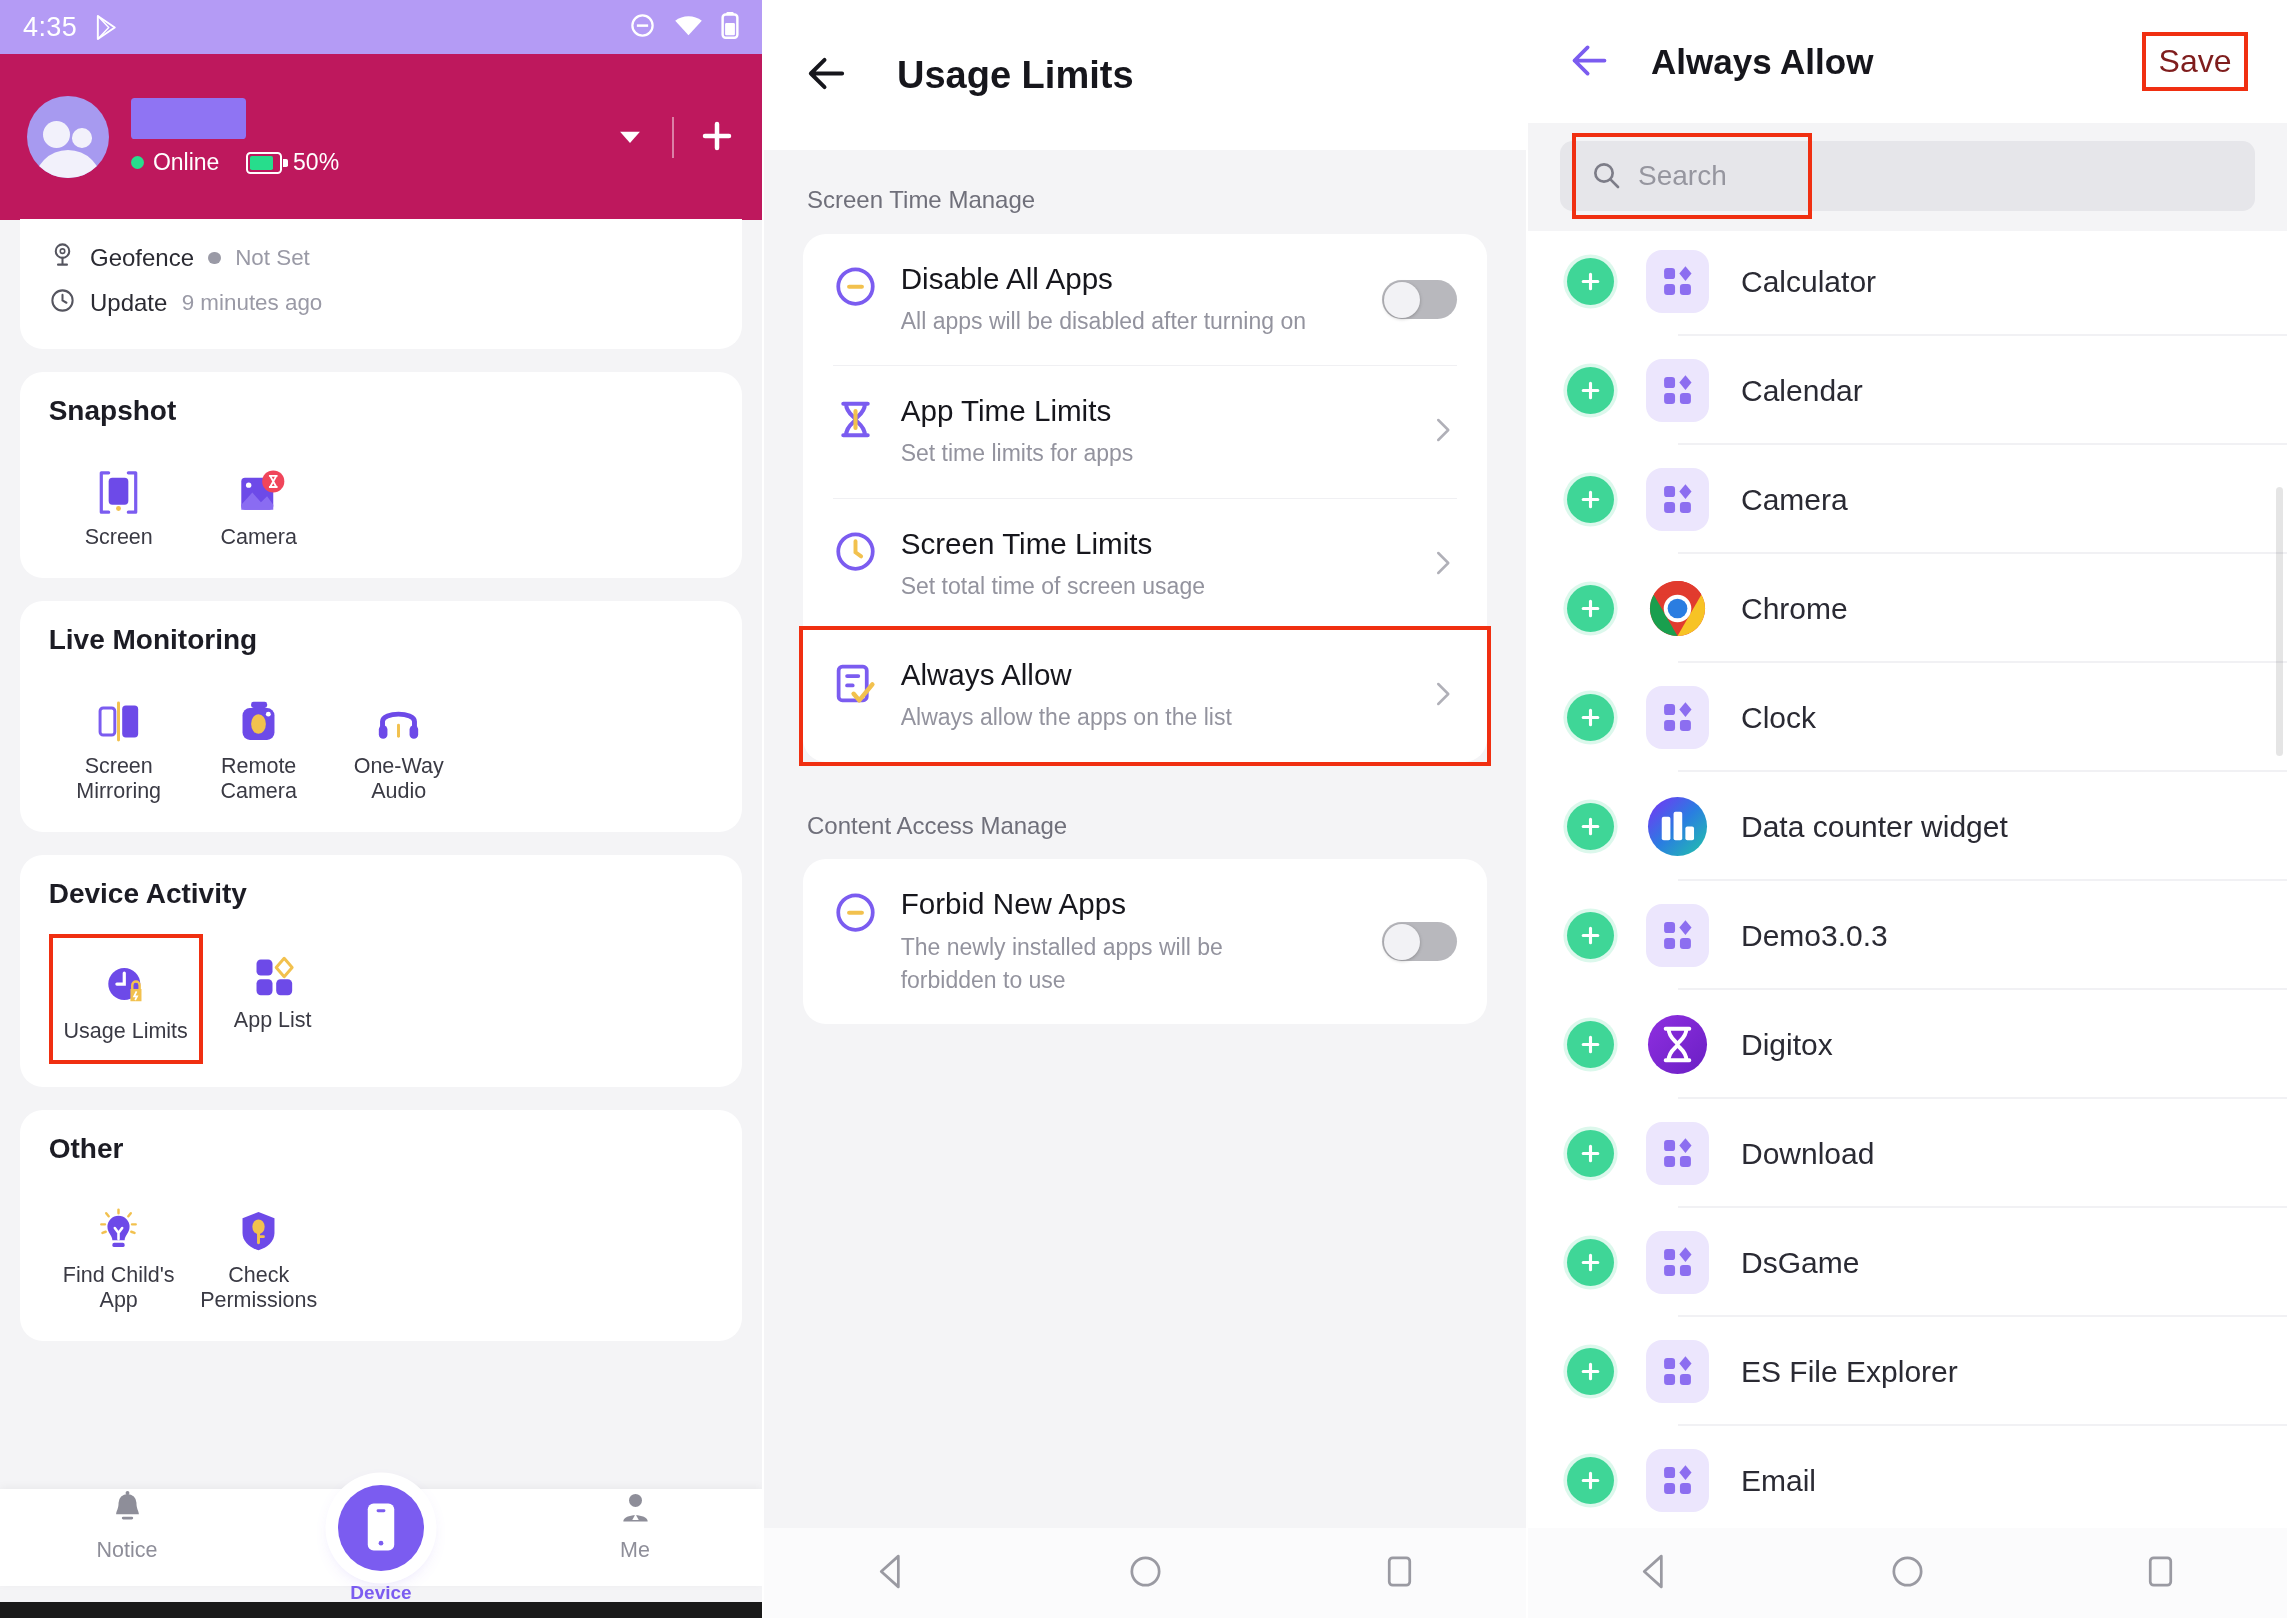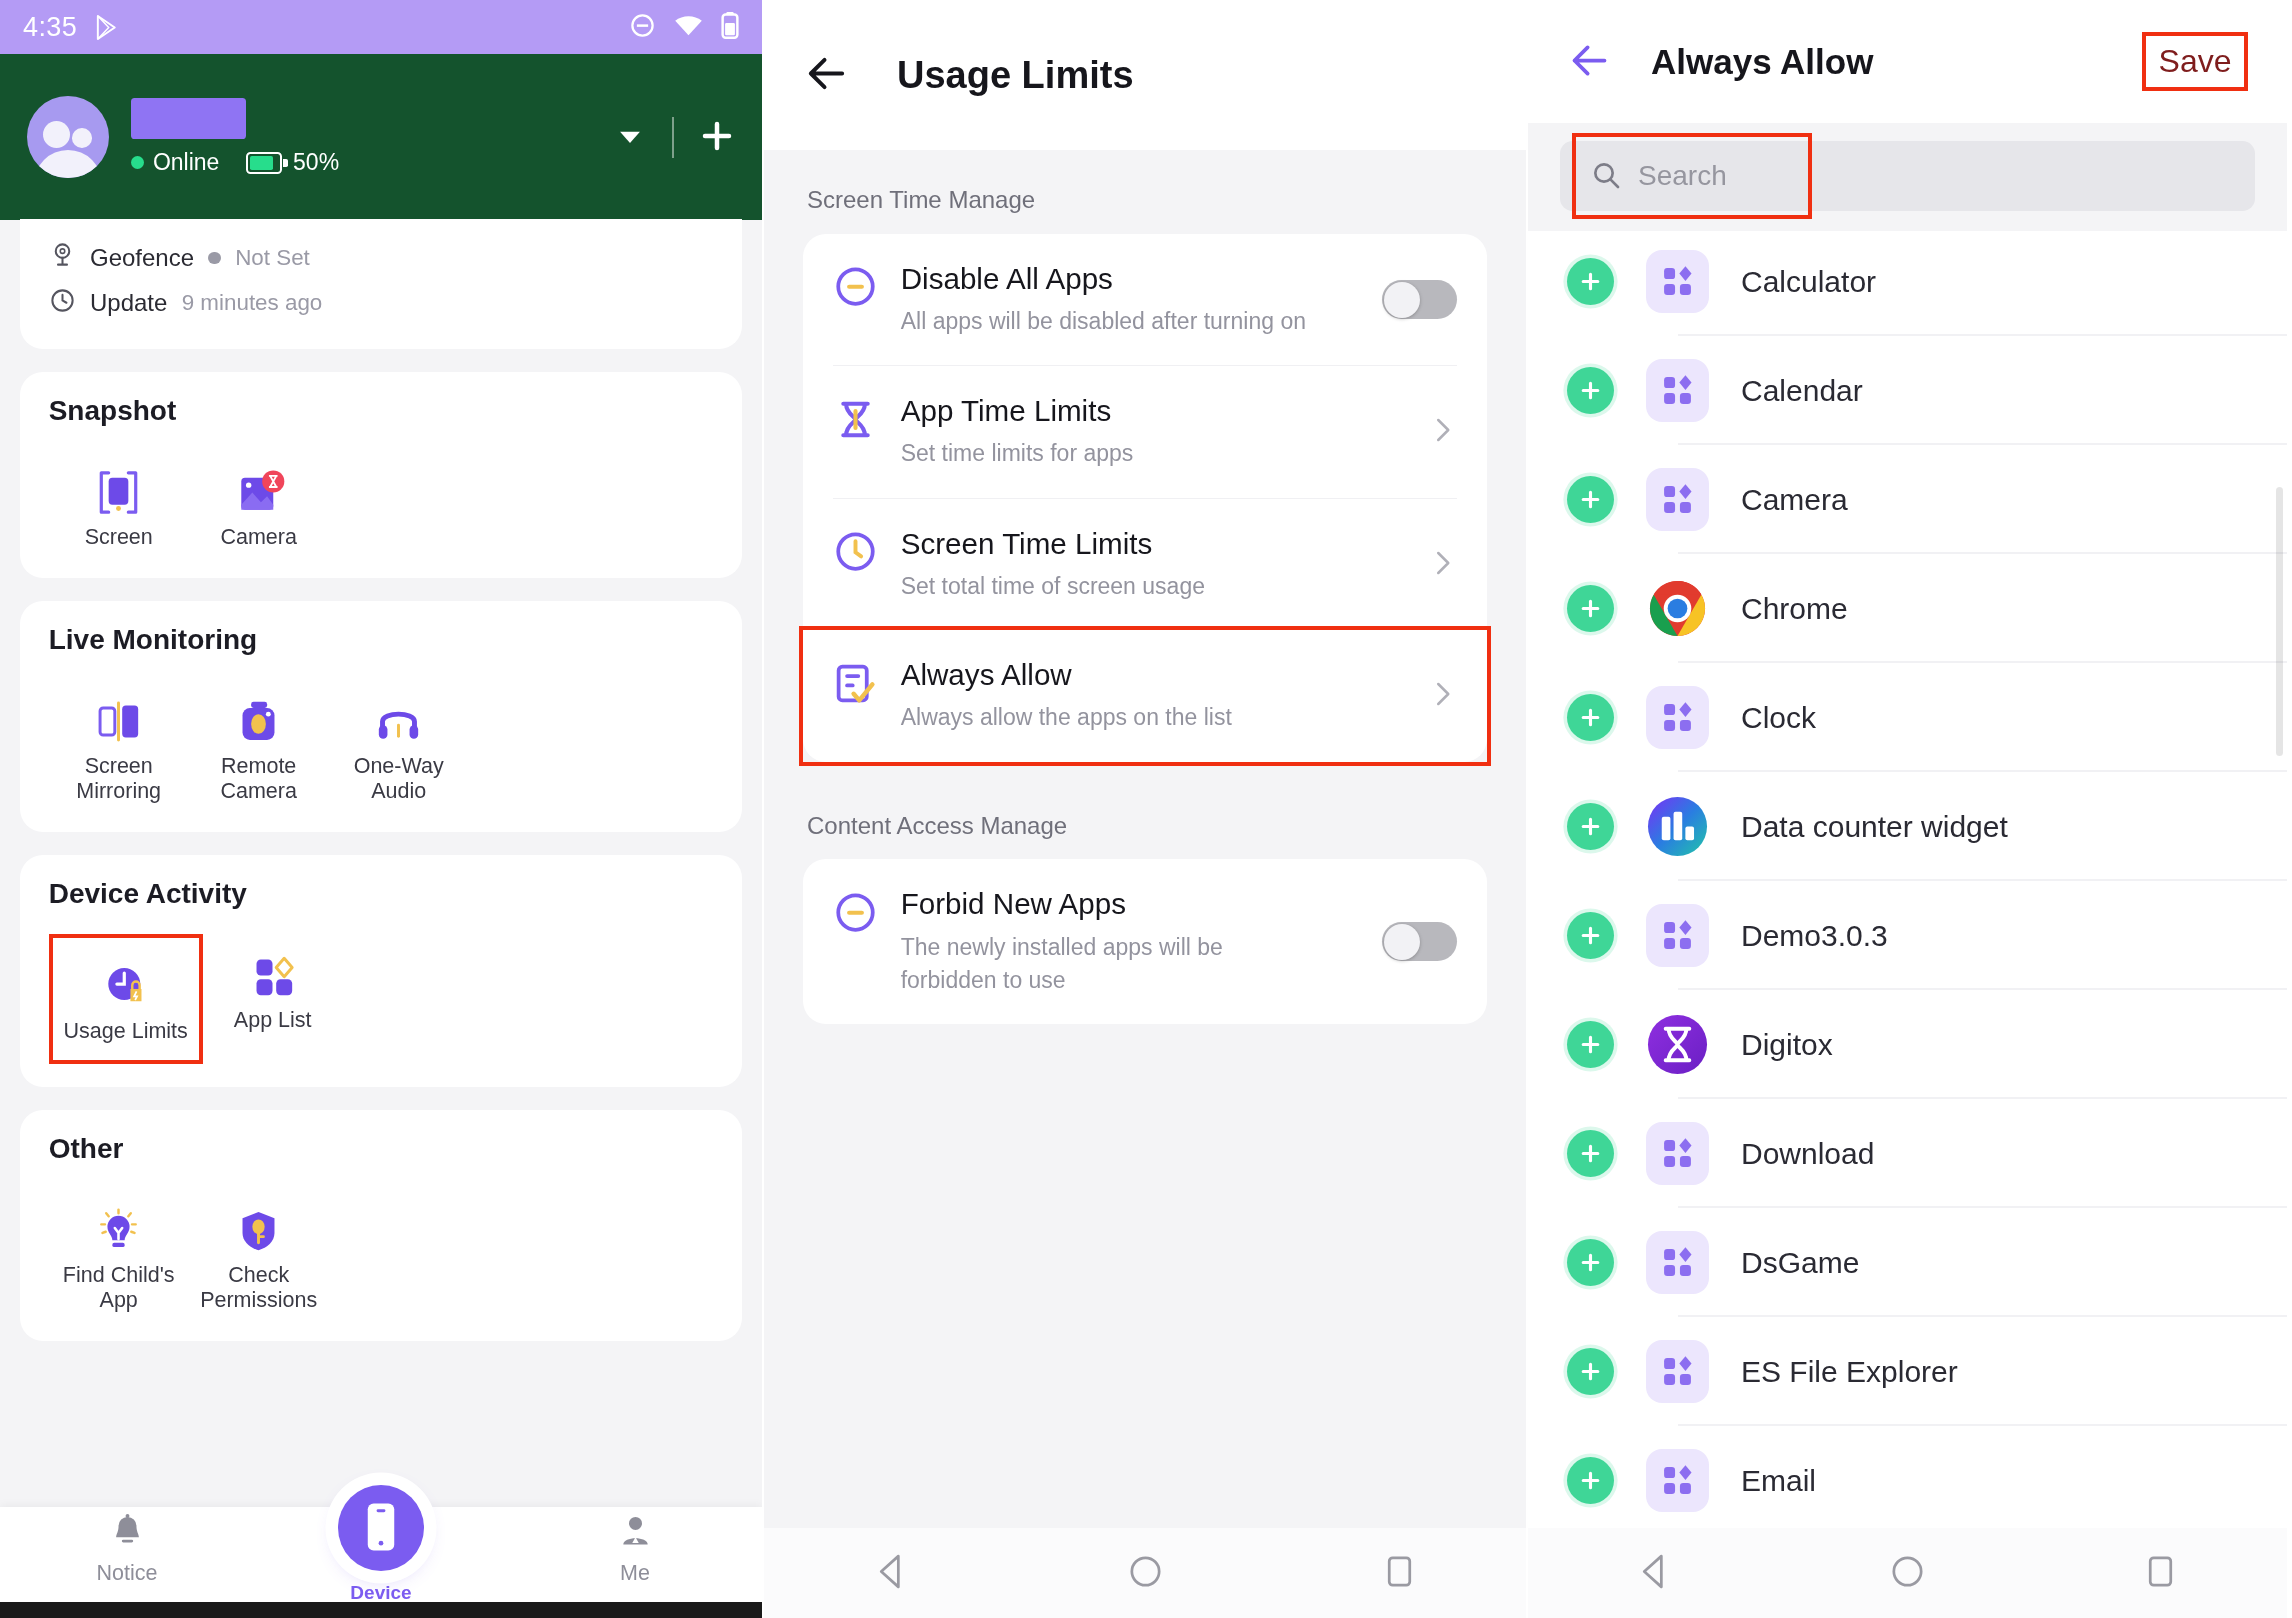--- a/index.html
+++ b/index.html
@@ -14,21 +14,21 @@
   .panel1 { width: 764px; height: 1618px; background: #f4f4f6; position: relative;
             border-right: 2.7px solid #ffffff; overflow: hidden; }
   .statusbar {
     height: 54px; background: #b49bf5; display: flex; align-items: center;
     padding: 0 23px; color: #ffffff;
   }
   .sb-time { font-size: 27px; font-weight: 500; letter-spacing: 0.4px; }
   .sb-playicon { margin-left: 16px; display: inline-flex; }
   .sb-right { margin-left: auto; display: flex; align-items: center; gap: 18px; }
 
-  .p1-header { background: #14532d; height: 166px; position: relative; padding: 0 27px; }
+  .p1-header { background: #be185d; height: 166px; position: relative; padding: 0 27px; }
   .p1-headrow { display: flex; align-items: center; height: 100%; }
   .avatar {
     width: 82px; height: 82px; border-radius: 50%;
     background: #a79af0; position: relative; overflow: hidden; flex: 0 0 auto;
   }
   .av-head1 { position:absolute; width:27px; height:27px; border-radius:50%; background:#f2f1fb; left:16px; top:25px; }
   .av-head2 { position:absolute; width:19.7px; height:19.7px; border-radius:50%; background:#f2f1fb; left:45px; top:32px; }
   .av-body { position:absolute; width:68px; height:39px; border-radius:34px 34px 0 0; background:#f2f1fb; left:7.2px; top:54px; }
   .p1-idblock { margin-left: 21.5px; }
   .name-redact { width: 115px; height: 41px; background: #8f74f3; border-radius: 3.6px; }
@@ -47,22 +47,22 @@
   .statline { display: flex; align-items: center; gap: 14.3px; font-size: 24px; color: #2b2b33; padding: 6.3px 0; }
   .statline .lbl { font-weight: 400; }
   .statline .val { color: #9a9aa6; font-size: 22.4px; }
   .graydot { width: 12.5px; height: 12.5px; border-radius: 50%; background: #9a9aa6; display:inline-block; }
   .card-title { font-size: 28px; font-weight: 700; color: #1c1c24; margin-bottom: 7.2px; }
   .tilerow { display: flex; padding-top: 16px; }
   .tile { width: 140px; display: flex; flex-direction: column; align-items: center; gap: 0; padding: 12.5px 3.6px 5.4px 3.6px; }
   .tile .tlabel { font-size: 21.5px; color: #3a3a44; text-align: center; }
   .tile.highlighted { border: 4.5px solid #f02f11; padding: 19.7px 9px 16px 9px; width: 154px; }
 
-  .bottomnav { position:absolute; left:0; right:0; bottom:14px; height:97px;
-     background:#ffffff; display:flex; align-items:center; justify-content:space-around;
+  .bottomnav { position:absolute; left:0; right:0; bottom:32px; height:97px;
+     background:#ffffff; display:flex; align-items:flex-start; justify-content:space-around;
      box-shadow: 0 -1.8px 9px rgba(0,0,0,.05); }
   .navitem { display:flex; flex-direction:column; align-items:center; width: 179px; padding-bottom: 12.5px; }
   .navitem .nlabel { font-size:21.5px; color:#8e8e99; margin-top: 7.2px; }
   .navcenter { position:absolute; left:50%; transform:translateX(-50%); bottom:47px;
      width:86px; height:86px; border-radius:50%; background:#7b5cf0;
      display:flex; align-items:center; justify-content:center;
      box-shadow: 0 0 0 12.5px #ffffff, 0 5.4px 19.7px rgba(123,92,240,.45); }
   .navcenter-label { position:absolute; left:50%; transform:translateX(-50%); bottom:14.3px;
      font-size:19px; color:#7b5cf0; font-weight:700; }
   .homebar { position:absolute; left:0; right:0; bottom:0; height:16px; background:#1a1a1a; }

